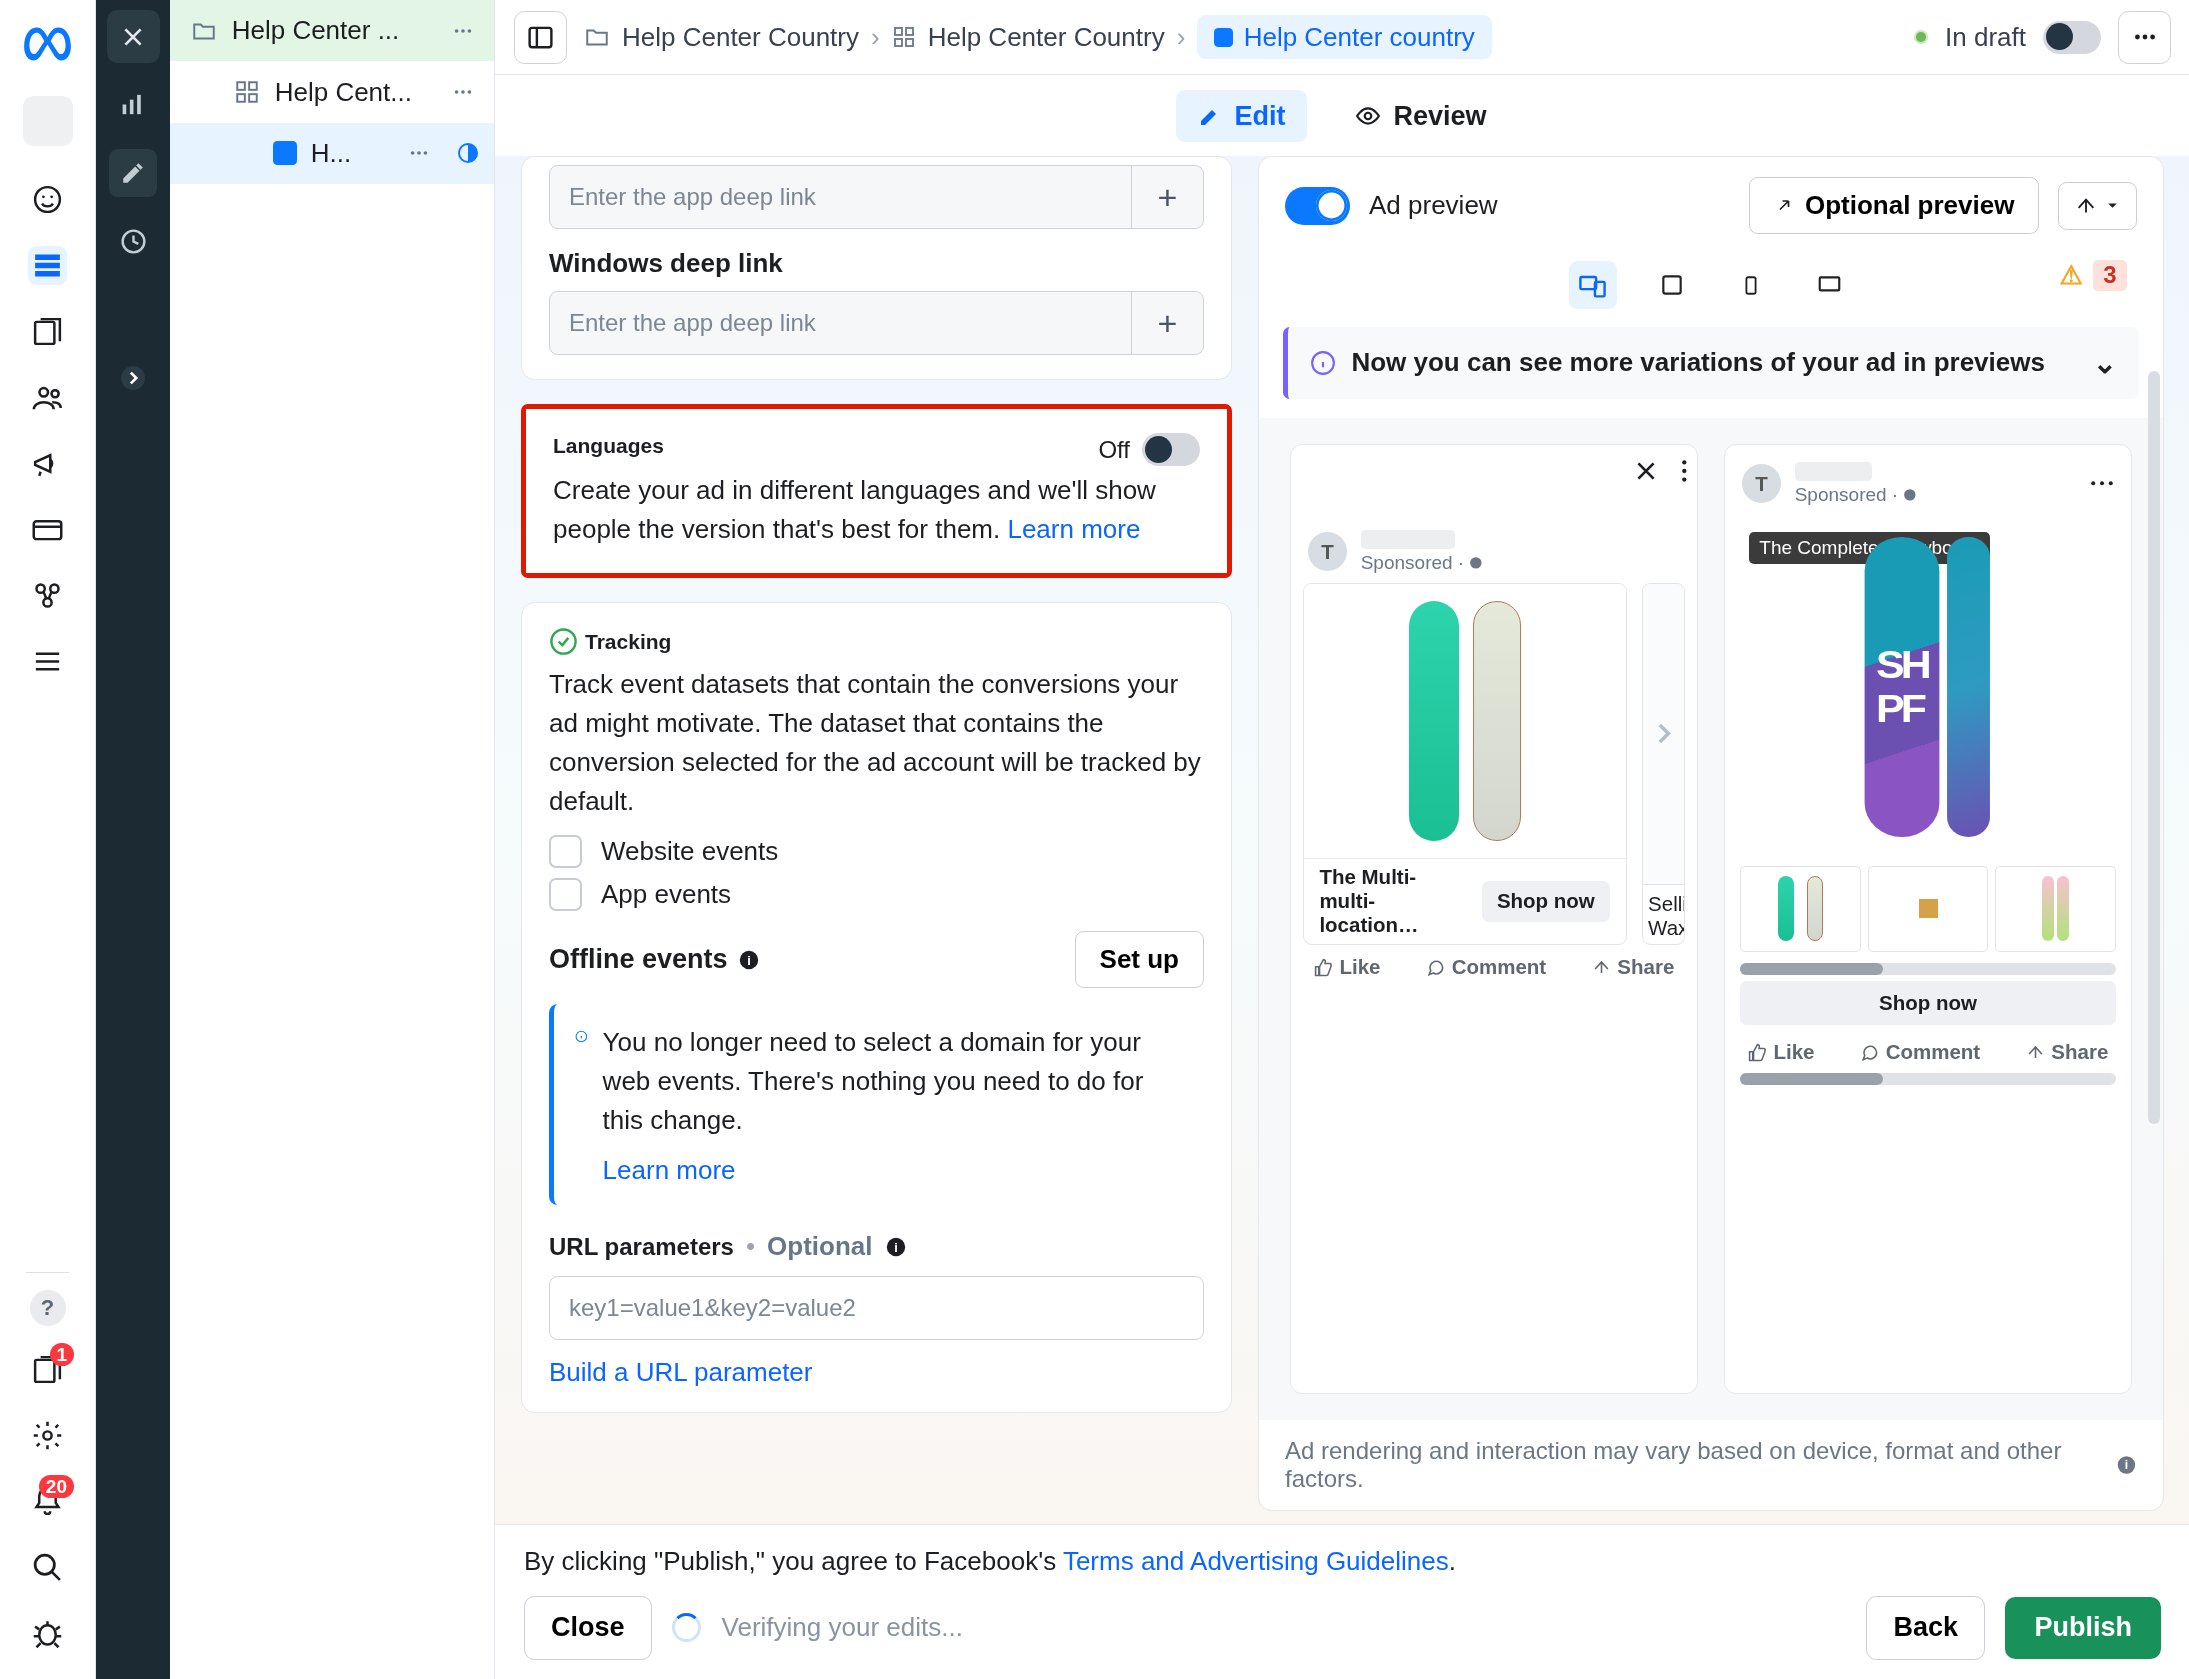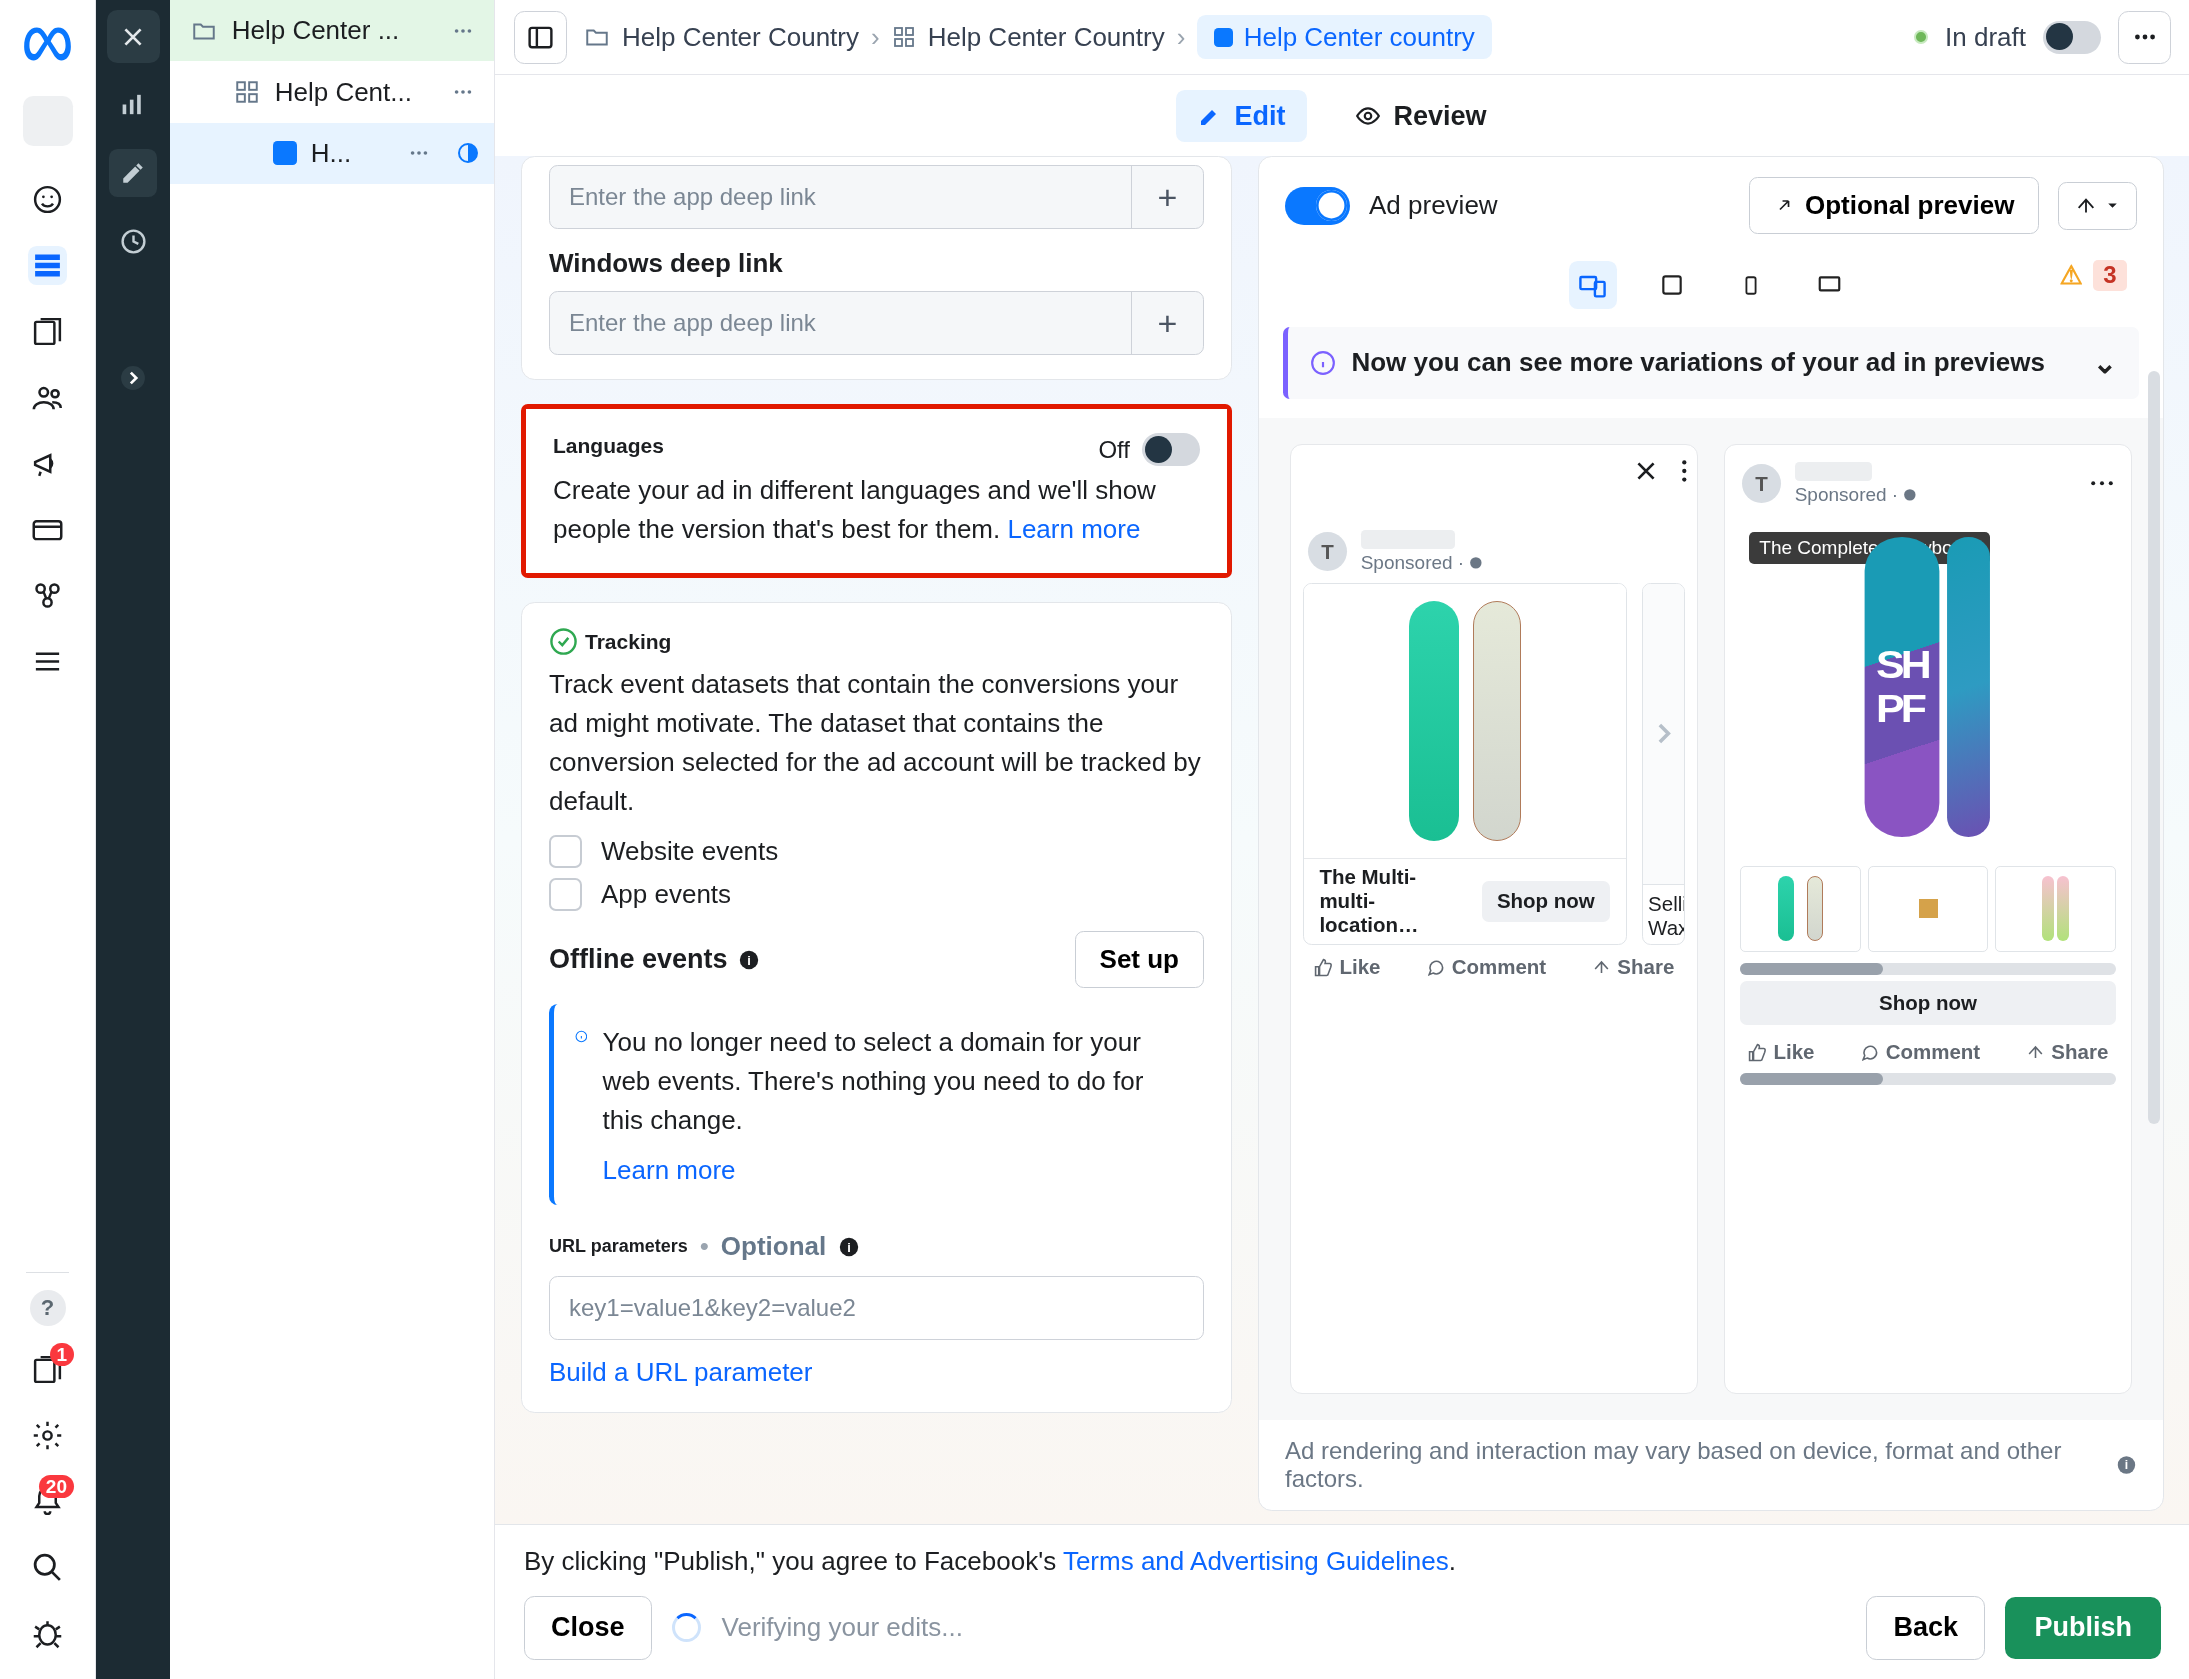--- a/index.html
+++ b/index.html
@@ -448,21 +448,21 @@
                 <circle cx="12" cy="12" r="10"></circle>
                 <path d="M12 8h.01M12 11v5"></path>
               </svg>
             <div>
               <p style="font-size:26px;line-height:1.5">You no longer need to select a domain for your web events. There's nothing you need to do for this change.</p>
               <a class="link" style="display:inline-block;margin-top:15.4px;font-size:26px">Learn more</a>
             </div>
           </div>
 
           <div style="display:flex;align-items:center;gap:12px;margin:26px 0 13.7px 0">
-            <span style="font-size:18px;font-weight:700">URL parameters</span>
+            <span style="font-size:24px;font-weight:700">URL parameters</span>
             <span style="color:#9aa4af;font-size:26px">•</span>
             <span class="optl" style="font-size:26px">Optional</span>
             <svg width="22" height="22" viewBox="0 0 24 24" fill="#1c1e21">
                 <circle cx="12" cy="12" r="10"></circle>
                 <text x="12" y="17" text-anchor="middle" fill="#fff" font-size="14" font-weight="700">i</text>
               </svg>
           </div>
           <div class="inpwrap" style="background:#fff">
             <input placeholder="key1=value1&amp;key2=value2" style="">
           </div>

